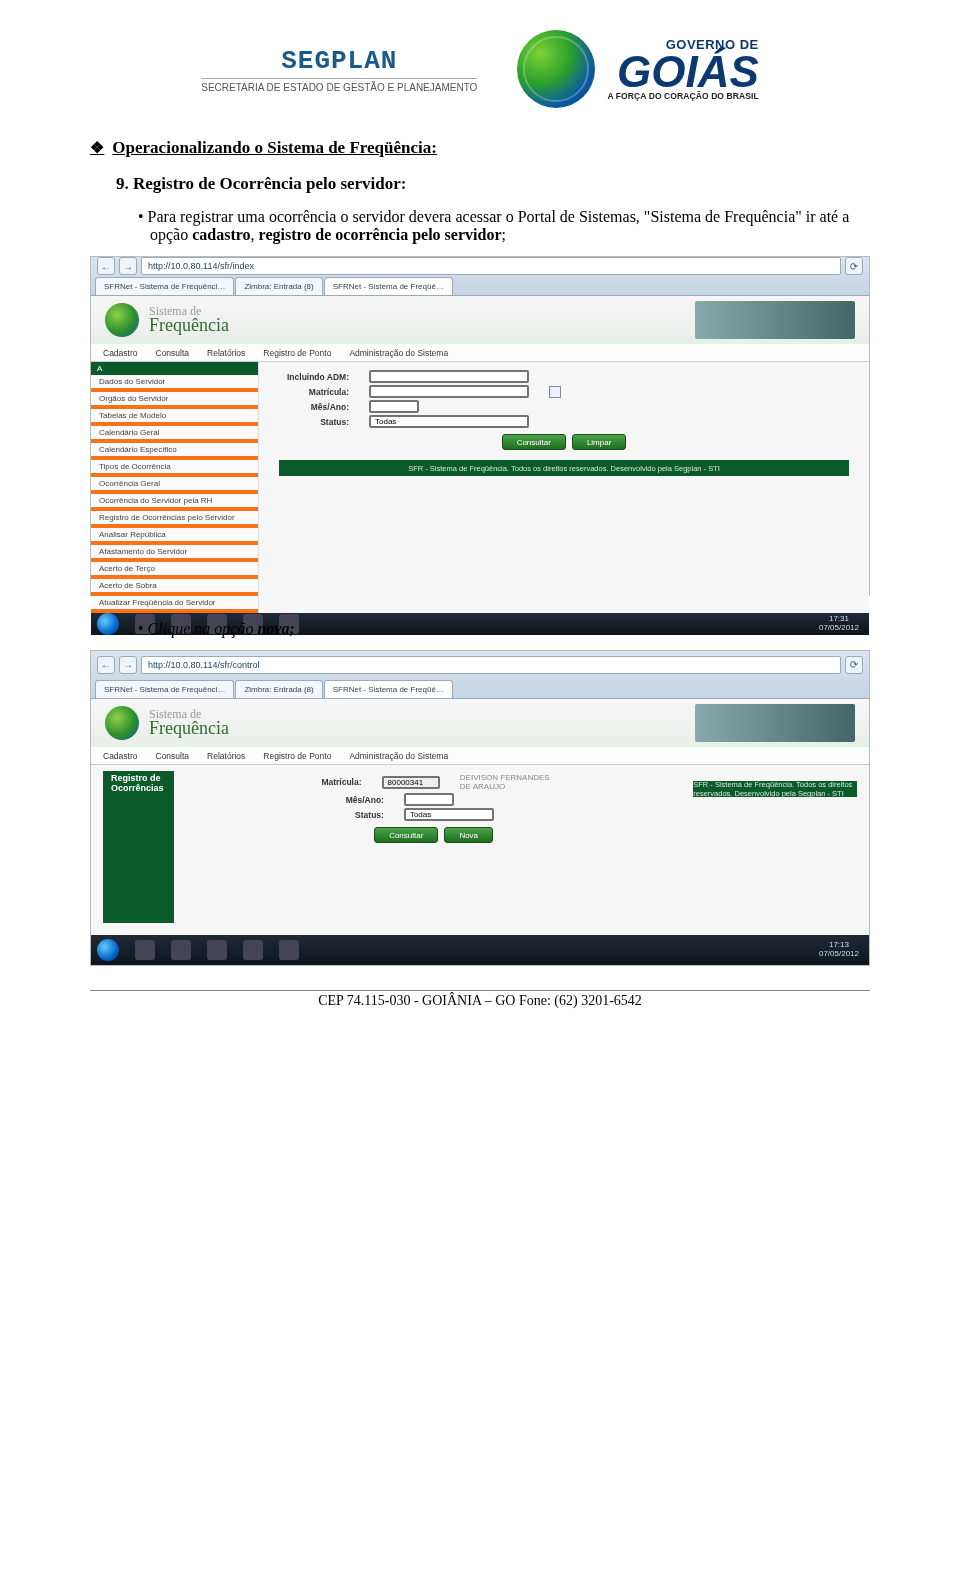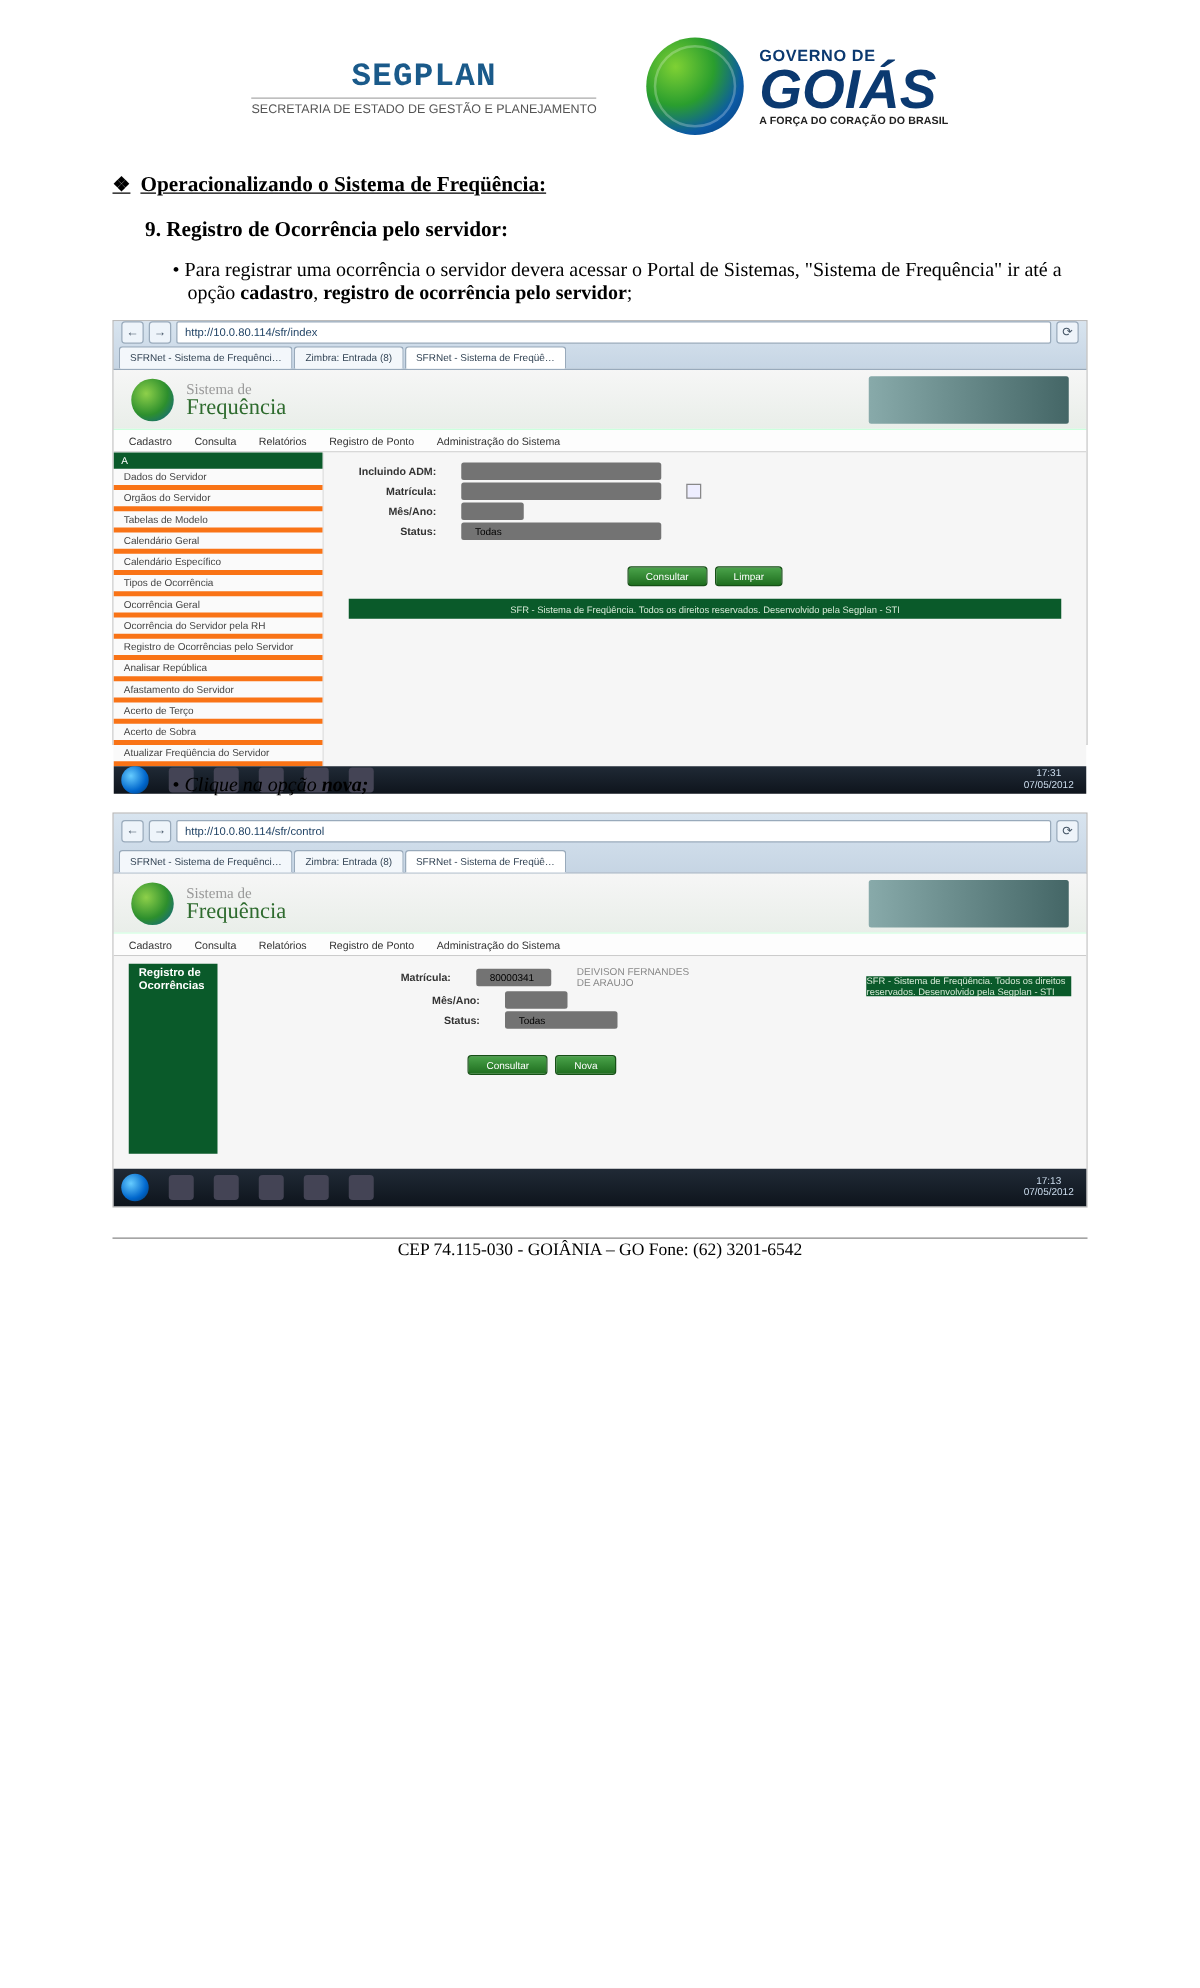--- a/index.html
+++ b/index.html
@@ -28,21 +28,21 @@
     letter-spacing: 1px;
   }
   .logo-segplan .tag {
     font-family: Arial, sans-serif;
     font-size: 10px;
     color: #555;
     border-top: 1px solid #aaa;
     padding-top: 3px;
     margin-top: 2px;
   }
-  .logo-goias { display: flex; align-items: center; gap: 12px; }
+  .logo-goias { display: flex; align-items: center; gap: 12px; text-align: right; }
   .globe {
     width: 78px; height: 78px; border-radius: 50%;
     background: radial-gradient(circle at 30% 30%, #7fd134 0%, #2a9e2e 40%, #0b5aa5 70%, #0b3970 100%);
     position: relative;
   }
   .globe::after {
     content: ""; position: absolute; inset: 6px;
     border: 2px solid rgba(255,255,255,0.25); border-radius: 50%;
   }
   .goias-text { font-family: Arial, sans-serif; font-weight: 800; color: #0b3970; }
@@ -140,26 +140,26 @@
     background:#0a5a2a; color:#fff; font-size:8px; padding:2px 6px;
   }
   .side-item {
     padding: 2px 8px; font-size:8px; color:#444;
     border-bottom:4px solid #f97316;
   }
   .ss-form { flex:1; padding: 6px 20px; }
   .frm-row { display:flex; align-items:center; gap:20px; margin:2px 0; }
   .frm-row label { width: 70px; font-size:8.5px; color:#333; font-weight:700; text-align:right; }
   .frm-row .ctl {
-    height: 13px; background:#fff; border:7px solid #737373; border-radius:2px;
+    height: 13px; background:#fff; border:2px solid #737373; border-radius:2px;
   }
   .frm-row .w1 { width: 160px; }
   .frm-row .w2 { width: 50px; }
   .frm-row .chk { width:12px; height:12px; border:1px solid #888; background:#eef; }
-  .frm-btns { display:flex; gap:6px; justify-content:center; margin-top:21px; }
+  .frm-btns { display:flex; gap:6px; justify-content:center; margin-top:6px; }
   .frm-btn {
     height:16px; padding:0 14px; border-radius:3px; font-size:8px; color:#fff;
     background: linear-gradient(#4aa34a,#1f6e1f); border:1px solid #165016;
     display:flex; align-items:center;
   }
   .ss-footbar {
     height: 16px; background:#0a5a2a; color:#d6e9d6; font-size:7.5px;
     display:flex; align-items:center; justify-content:center;
   }
   .ss-taskbar {

